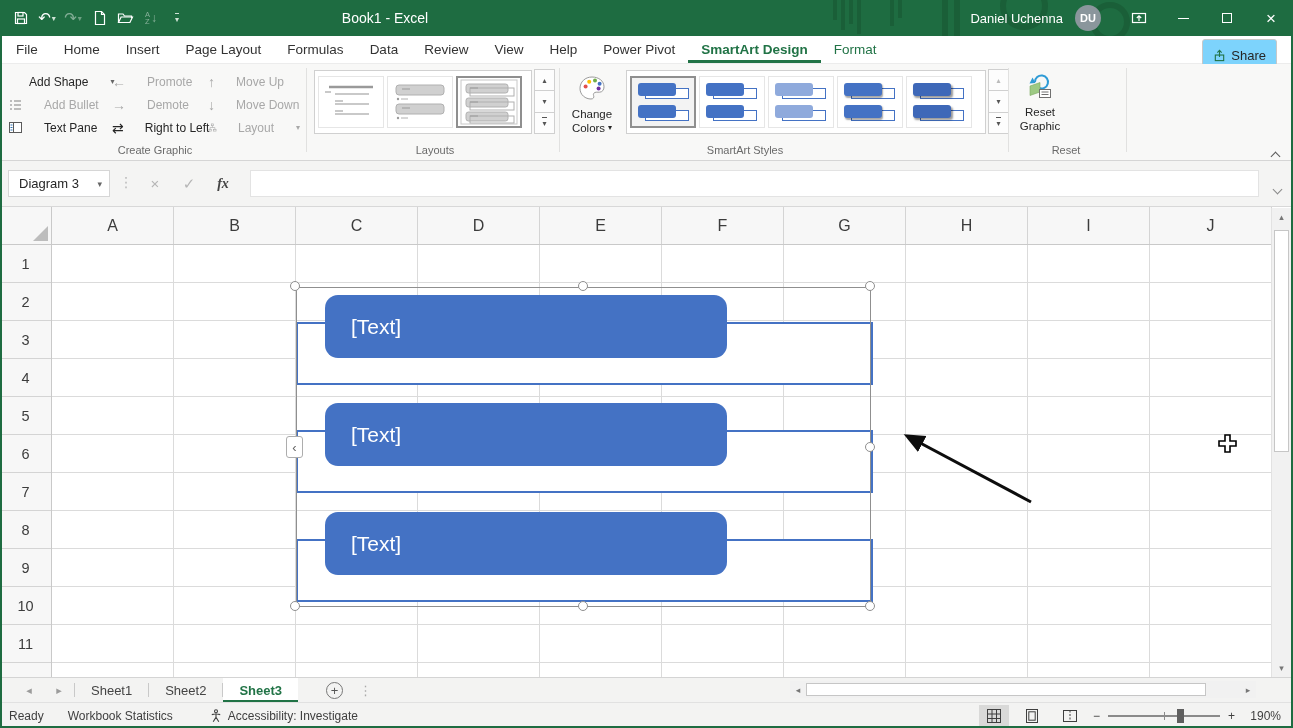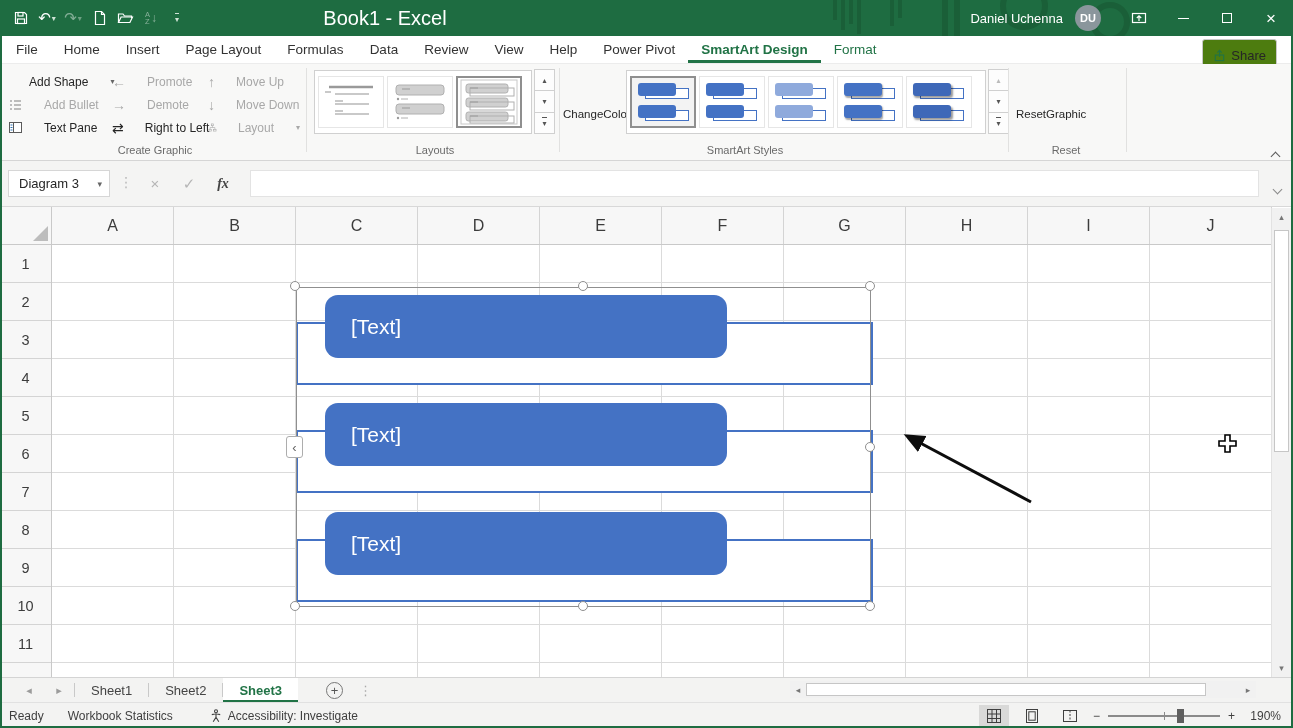--- a/index.html
+++ b/index.html
@@ -8,37 +8,37 @@
 #app{position:relative;width:1293px;height:728px;background:#fff}
 
 
 .titlebar{position:absolute;left:0;top:0;width:100%;height:36px;background:#1E6C41;color:#fff;overflow:hidden}
 .tb-pattern{position:absolute;top:0;bottom:0;background:#1A5F38}
 .tb-circle{position:absolute;border:6px solid #1A5F38;border-radius:50%}
 .qat{position:absolute;left:8px;top:0;height:36px;display:flex;align-items:center}
 .qbtn{height:30px;min-width:26px;display:flex;align-items:center;justify-content:center;gap:1px;color:#fff;font-size:15px}
 .qbtn.dis{opacity:.45}
 .qchev{font-size:8px;color:#cfe3d6}
-.tb-title{position:absolute;left:300px;top:0;width:170px;height:36px;display:flex;align-items:center;justify-content:center;font-size:20px}
+.tb-title{position:absolute;left:300px;top:0;width:170px;height:36px;display:flex;align-items:center;justify-content:center;font-size:14px}
 .searchbox{position:absolute;left:478px;top:6px;width:350px;height:25px;background:#A8CBB8;border-radius:2px;display:flex;align-items:center;color:#1e3b2a;font-size:13.5px}
 .tb-right{position:absolute;right:0;top:0;height:36px;display:flex;align-items:center}
 .tb-user{font-size:13px;margin-right:12px}
 .avatar{width:26px;height:26px;border-radius:50%;background:#8a969c;color:#fff;font-size:11px;font-weight:700;display:flex;align-items:center;justify-content:center;margin-right:16px}
 .winbtn{width:44px;height:36px;display:flex;align-items:center;justify-content:center;color:#fff}
 .ic-min{display:block;width:11px;border-top:1.5px solid #fff}
 .ic-max{display:block;width:10px;height:10px;border:1.2px solid #fff}
 .ic-close{font-size:17px;line-height:1}
 
 
 .tabrow{position:absolute;left:0;top:36px;width:100%;height:28px;background:#fff;display:flex;align-items:stretch;border-bottom:1px solid #ececec}
 .rtab{padding:0 13px;display:flex;align-items:center;font-size:13.5px;color:#333;white-space:nowrap}
 .rtab.first{padding-left:16px}
 .rtab.active{color:#217346;font-weight:700;box-shadow:inset 0 -3px 0 #217346}
 .rtab.green{color:#217346}
-.sharebtn{position:absolute;right:16px;top:3px;height:32px;padding:0 10px;border:1px solid #c8c8c8;border-radius:3px;display:flex;align-items:center;gap:5px;font-size:13px;color:#262626;background:#4d7c0f}
+.sharebtn{position:absolute;right:16px;top:3px;height:32px;padding:0 10px;border:1px solid #c8c8c8;border-radius:3px;display:flex;align-items:center;gap:5px;font-size:13px;color:#262626;background:#7dd3fc}
 
 
 .ribbon{position:absolute;left:0;top:64px;width:100%;height:97px;background:#F8F8F7;border-bottom:1px solid #D5D5D5}
 .grp-label{position:absolute;top:80px;font-size:11px;color:#6a6a6a;text-align:center}
 .vsep{position:absolute;top:4px;height:84px;width:1px;background:#E1E1E0}
 .sbtn{display:flex;align-items:center;gap:21px;font-size:12px;color:#262626;white-space:nowrap}
 .sbtn .chev{font-size:8px;color:#666;margin-left:1px}
 .sbtn.dis,.sbtn.dis .chev{color:#A8A8A8}
 .cg-grid{position:absolute;left:8px;top:6px;display:grid;grid-template-columns:104px 96px 92px;grid-auto-rows:23px;align-items:center}
 .gallery{position:absolute;top:6px;background:#fff;border:1px solid #D0D0D0;display:flex;align-items:center;padding:3px;gap:3px}
@@ -48,21 +48,21 @@
 .lay-thumb{width:66px;height:52px;background:#fff;border:1px solid #E6E6E6;position:relative}
 .lay-thumb.sel{border:2px solid #8f8f8f}
 .sa-thumb{width:66px;height:52px;background:#fff;border:1px solid #E6E6E6;display:flex;flex-direction:column;justify-content:center;gap:5px;padding-left:6px}
 .sa-thumb.sel{border:2px solid #8f8f8f;background:#f3f3f3}
 .sa-row{position:relative;width:52px;height:17px}
 .sa-row .out{position:absolute;left:7px;top:5px;width:44px;height:11px;border:1.5px solid #4472C4;background:#fff}
 .sa-row .pill{position:absolute;left:0;top:0;width:38px;height:13px;background:#4472C4;border-radius:3px}
 .sa-thumb.v3 .pill{background:#8FAADC}
 .sa-thumb.v4 .pill{box-shadow:1px 1.5px 1.5px rgba(0,0,0,.35)}
 .sa-thumb.v5 .pill{background:#3E68B8;box-shadow:1.5px 2px 2px rgba(0,0,0,.4)}
-.bigbtn{position:absolute;top:4px;width:58px;height:86px;display:flex;flex-direction:row;align-items:center;padding-top:5px;font-size:11.5px;line-height:14px;color:#262626;}
+.bigbtn{position:absolute;top:4px;width:58px;height:86px;display:flex;flex-direction:column;align-items:center;padding-top:5px;font-size:11.5px;line-height:14px;color:#262626;}
 .bigbtn svg{margin-bottom:4px}
 .cv{display:inline-block;width:7px;height:7px;border-right:1.6px solid #5a5a5a;border-bottom:1.6px solid #5a5a5a}
 .cv.up{transform:rotate(-135deg)}
 .cv.down{transform:rotate(45deg)}
 
 
 .fbar{position:absolute;left:0;top:161px;width:100%;height:46px;background:#F4F4F3;border-bottom:1px solid #D8D8D8}
 .namebox{position:absolute;left:8px;top:9px;width:102px;height:27px;background:#fff;border:1px solid #D6D6D6;display:flex;align-items:center;font-size:13px;color:#262626;padding-left:10px}
 .namebox .chev{margin-left:auto;margin-right:7px;font-size:9px;color:#666}
 .fdots{position:absolute;left:119px;top:13px;color:#b9b9b9;font-size:14px}

